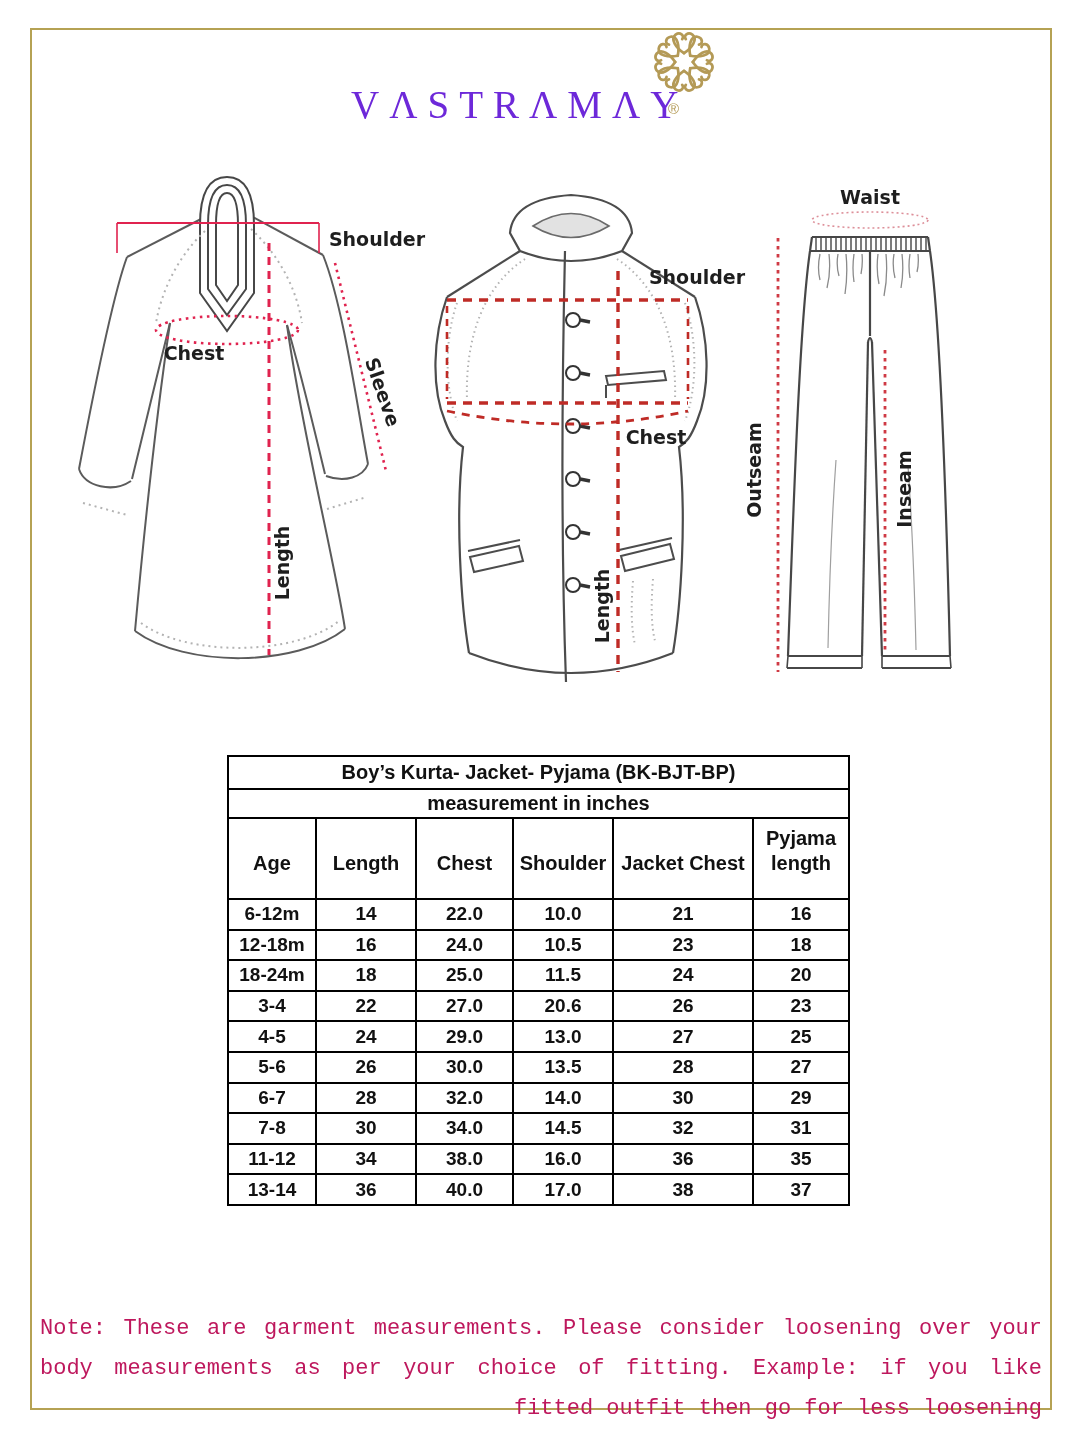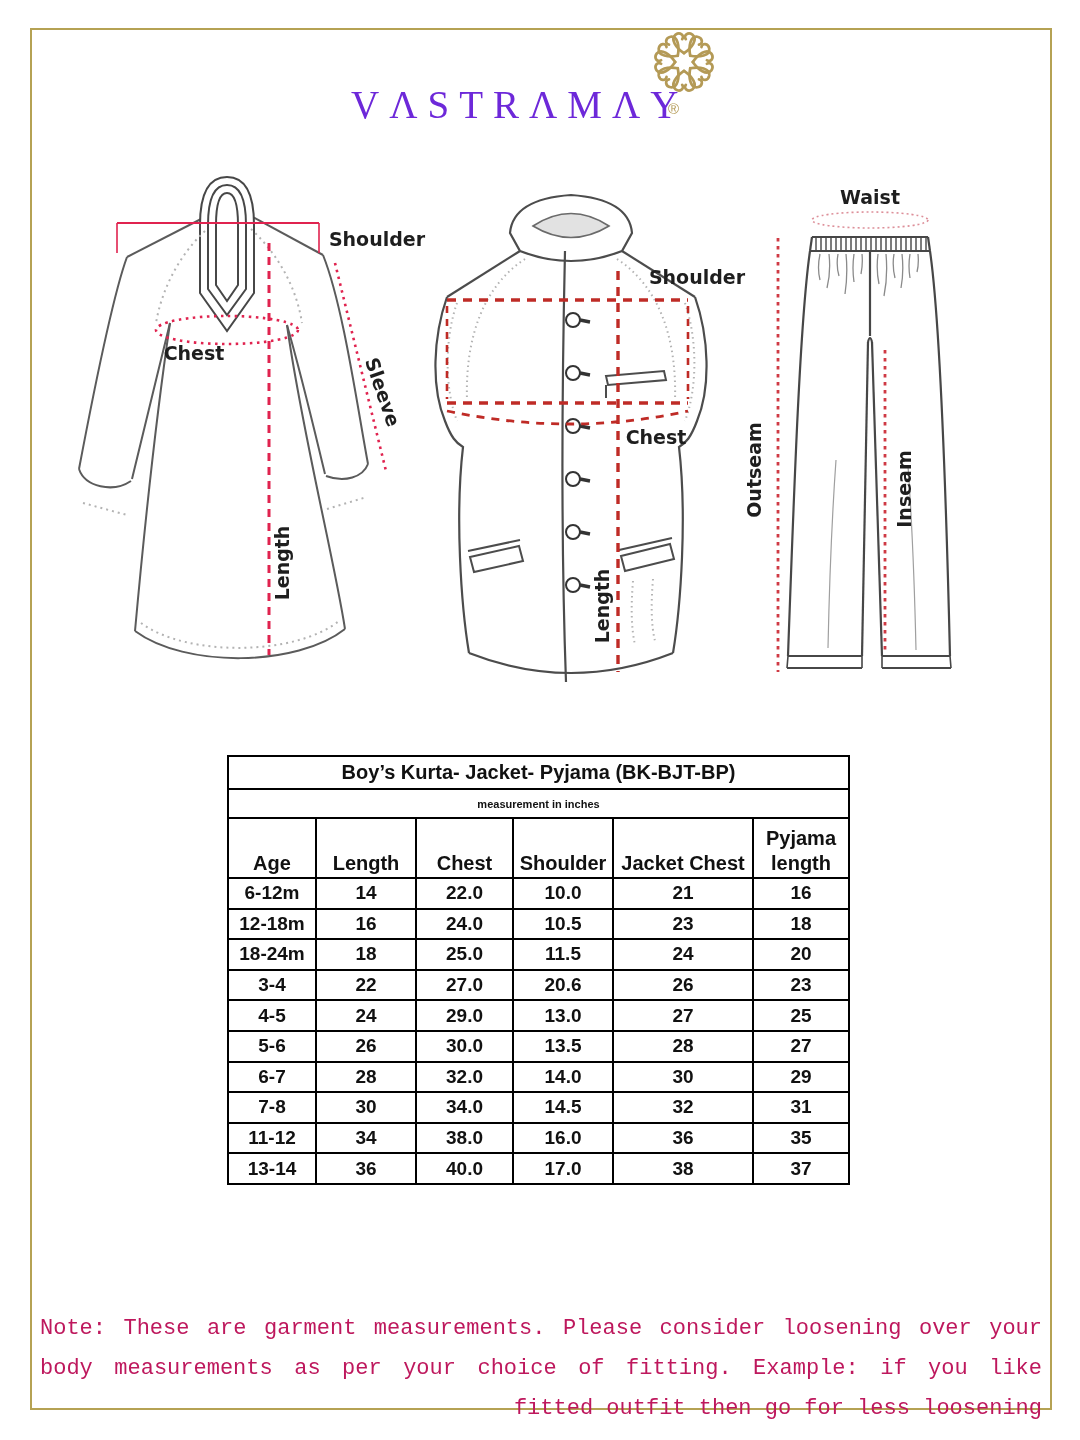--- a/index.html
+++ b/index.html
@@ -18,22 +18,22 @@
   .glabel{position:absolute;transform:translate(-50%,-50%);white-space:nowrap;
           font-family:"DejaVu Sans",sans-serif;font-weight:bold;font-size:19px;color:#1e1e1e;}
   .rot-ccw{transform:translate(-50%,-50%) rotate(-90deg);}
   .rot-sleeve{transform:translate(-50%,-50%) rotate(71deg);}
   
   .size-table{position:absolute;left:227px;top:755px;width:621px;border-collapse:collapse;
               table-layout:fixed;font-family:"Liberation Sans",sans-serif;}
   .size-table th,.size-table td{border:2px solid #000;text-align:center;vertical-align:middle;
               color:#111;font-weight:bold;padding:0;}
   .size-table .t-title{height:31px;font-size:20px;}
-  .size-table .t-sub{height:27px;font-size:11px;}
-  .size-table .cols th{height:57px;font-size:20px;vertical-align:bottom;padding-bottom:1px;line-height:25px;}
+  .size-table .t-sub{height:27px;font-size:20px;}
+  .size-table .cols th{height:57px;font-size:20px;vertical-align:bottom;padding-bottom:22px;line-height:25px;}
   .size-table tbody td{height:28.6px;font-size:19px;}
   
   .note{position:absolute;left:40px;top:1287px;width:1002px;font-size:22px;line-height:40px;
         color:#be185d;text-align:justify;text-align-last:right;
         font-family:Liberation Mono, monospace;}
 </style>
 </head>
 <body>
 
 <div class="page">

